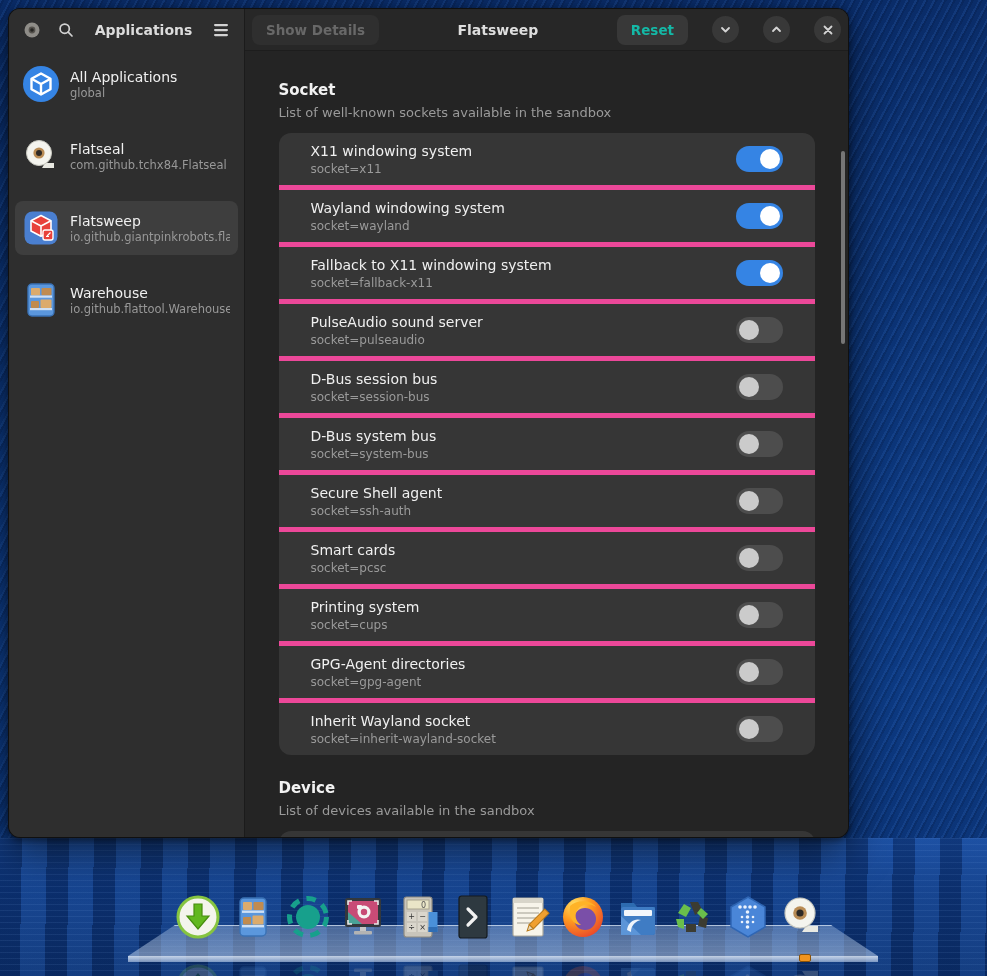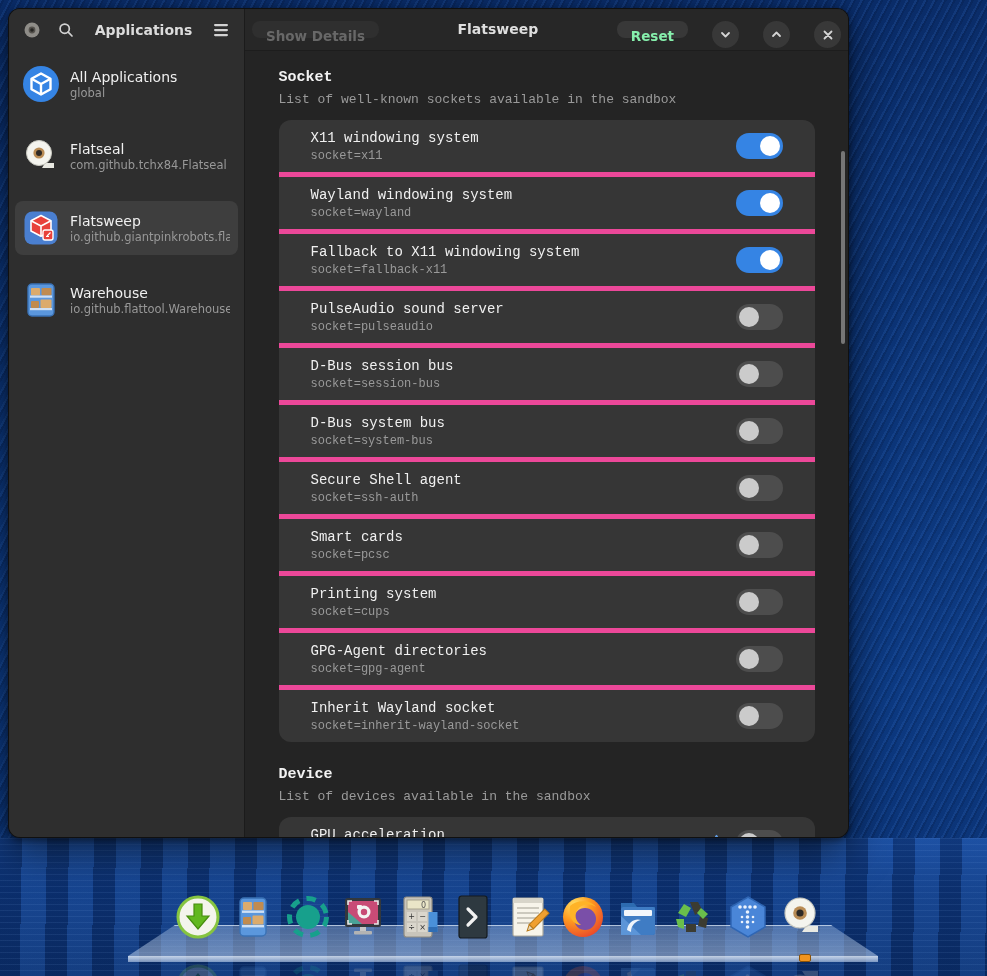--- a/index.html
+++ b/index.html
@@ -32,29 +32,29 @@
   .app-item.selected { background:#3e3e3e; }
   .app-icon { width:36px; height:36px; flex:none; }
   .app-icon svg { width:36px; height:36px; display:block; }
   .app-texts { min-width:0; }
   .app-name { font-size:14px; color:#f0f0f0; line-height:18px; white-space:nowrap; }
   .app-id { font-size:11.5px; color:#989898; line-height:15px; white-space:nowrap; overflow:hidden; }
 
   
   .main { flex:1; display:flex; flex-direction:column; position:relative; background:#242424; min-width:0; }
   .main-header { height:42px; flex:none; background:#272727; border-bottom:1px solid #1d1d1d;
-    display:flex; padding:12px 7px; gap:24px; }
-  .btn { font-size:13.5px; font-weight:bold; border-radius:8px; padding:7px 14px; background:#383838; color:#86efac; }
+    display:flex; align-items:center; padding:4px 7px; gap:24px; }
+  .btn { font-size:13.5px; font-weight:bold; border-radius:8px; padding:7px 14px; background:#383838; color:#14b8a6; }
   .btn.disabled { background:#2f2f2f; color:#686868; }
   .main-title { flex:1; text-align:center; font-weight:bold; font-size:14px; color:#dedede; white-space:nowrap; }
   .circle-btn { width:27px; height:27px; border-radius:50%; background:#383838; display:flex; align-items:center; justify-content:center; flex:none; }
 
   
   .content { flex:1; overflow:hidden; padding:14px 0 0 0; }
-  .content-inner { width:536px; margin:4px auto;font-family:Liberation Mono, monospace; }
+  .content-inner { width:536px; margin:16px auto; }
   .section-title { font-size:15px; font-weight:bold; color:#f2f2f2; margin-bottom:6px; }
   .section-sub { font-size:13px; color:#9a9a9a; margin-bottom:13px; }
   .card { background:#363636; border-radius:12px; overflow:hidden; margin-bottom:24px; }
   .perm-row { display:flex; align-items:center; padding:8px 32px; min-height:52px; gap:10px; }
   .perm-row + .perm-row { border-top:5px solid #ec4899; }
   .perm-texts { flex:1; min-width:0; }
   .perm-title { font-size:14px; color:#f0f0f0; line-height:20px; }
   .perm-sub { font-size:12px; color:#9a9a9a; line-height:16px; }
   .switch { width:47px; height:26px; border-radius:13px; background:#4d4d4d; position:relative; flex:none; }
   .switch .knob { position:absolute; top:3px; left:3px; width:20px; height:20px; border-radius:50%; background:#cbcbcb; }

